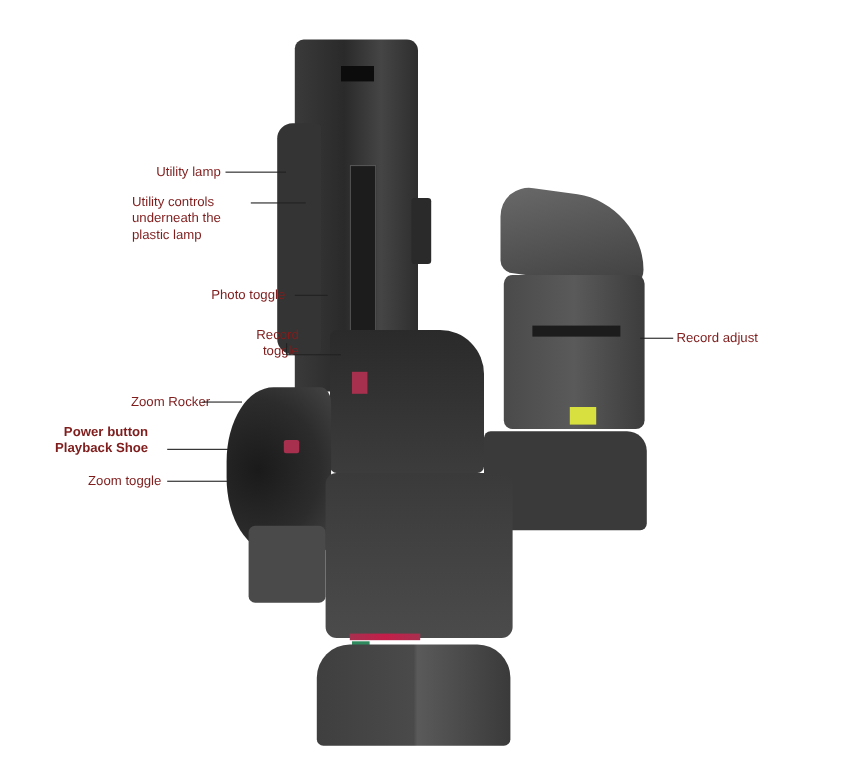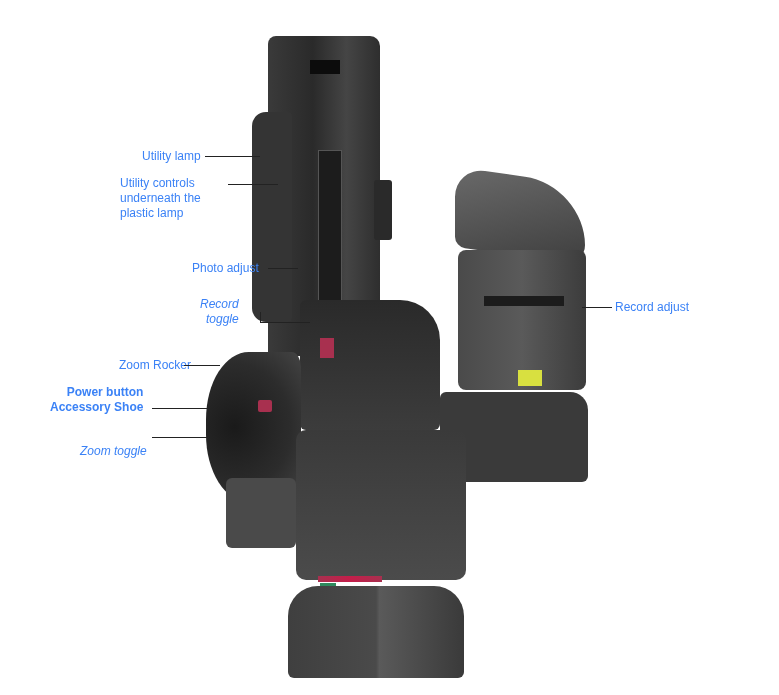--- a/index.html
+++ b/index.html
@@ -1,17 +1,17 @@
 <!DOCTYPE html>
 <html><head>
 <meta charset="utf-8">
 <style>
   html,body{margin:0;padding:0;background:#ffffff;}
   body{width:779px;height:695px;position:relative;overflow:hidden;font-family:"Liberation Sans",sans-serif;}
-  .label{position:absolute;font-size:12px;color:#3b82f6;line-height:15px;white-space:nowrap;}
+  .label{position:absolute;font-size:12px;color:#7f1d1d;line-height:15px;white-space:nowrap;}
   .label.r{text-align:right;}
   .leader{position:absolute;background:#222;height:1px;}
   .vleader{position:absolute;background:#222;width:1px;}
   .part{position:absolute;}
 </style>
 </head>
 <body>
 
 <div style="position:absolute;left:0;top:0;width:779px;height:695px;">
 
@@ -42,36 +42,36 @@
 <div class="label" style="left:142px;top:149px;">Utility lamp</div>
 <div class="leader" style="left:205px;top:156px;width:55px;"></div>
 
 <div class="label" style="left:120px;top:176px;">
   <div>Utility controls</div>
   <div>underneath the</div>
   <div>plastic lamp</div>
 </div>
 <div class="leader" style="left:228px;top:184px;width:50px;"></div>
 
-<div class="label" style="left:192px;top:261px;">Photo adjust</div>
+<div class="label" style="left:192px;top:261px;">Photo toggle</div>
 <div class="leader" style="left:268px;top:268px;width:30px;"></div>
 
-<div class="label r" style="left:200px;top:297px;font-style:italic;">
+<div class="label r" style="left:233px;top:297px;">
   <div>Record</div>
   <div>toggle</div>
 </div>
 <div class="vleader" style="left:260px;top:312px;height:10px;"></div>
 <div class="leader" style="left:260px;top:322px;width:50px;"></div>
 
 <div class="label" style="left:119px;top:358px;">Zoom Rocker</div>
 <div class="leader" style="left:184px;top:365px;width:36px;"></div>
 
 <div class="label r" style="left:50px;top:385px;font-weight:bold;">
   <div>Power button</div>
-  <div>Accessory Shoe</div>
+  <div>Playback Shoe</div>
 </div>
 <div class="leader" style="left:152px;top:408px;width:56px;"></div>
 
-<div class="label" style="left:80px;top:444px;font-style:italic;">Zoom toggle</div>
+<div class="label" style="left:80px;top:430px;">Zoom toggle</div>
 <div class="leader" style="left:152px;top:437px;width:56px;"></div>
 
 <div class="label" style="left:615px;top:300px;">Record adjust</div>
 <div class="leader" style="left:582px;top:307px;width:30px;"></div>
 
 </body></html>

